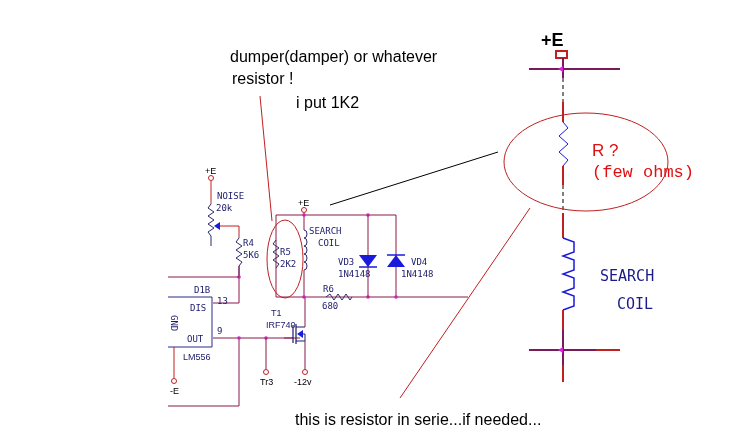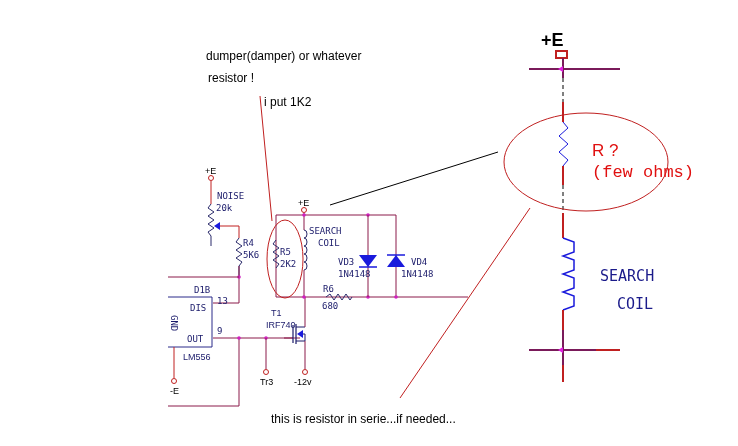--- a/index.html
+++ b/index.html
@@ -1,19 +1,19 @@
 <!DOCTYPE html>
 <html><head>
 <meta charset="utf-8">
 <style>
   html, body { margin: 0; padding: 0; background: #ffffff; }
   body { width: 738px; height: 446px; position: relative; overflow: hidden; font-family: "Liberation Sans", sans-serif; }
   svg { position: absolute; left: 0; top: 0; }
   .ann { position: absolute; font-family: "Liberation Sans", sans-serif; color: #000; white-space: nowrap; }
-  .ann-big { font-size: 12px; line-height: 21px; }
+  .ann-big { font-size: 16px; line-height: 21px; margin-left: 24px; }
   .ann-red { color: #e01010; font-size: 17px; line-height: 20px; }
   .lbl { font-family: "DejaVu Sans Mono", monospace; font-size: 9px; fill: #1a1a6a; }
   .lbl-sm { font-family: "Liberation Sans", sans-serif; font-size: 9px; fill: #1a1a6a; }
   .coil-lbl { font-family: "DejaVu Sans Mono", monospace; font-size: 15px; fill: #1a1a8a; }
   .pwr { font-family: "Liberation Sans", sans-serif; font-size: 9px; fill: #000; }
   .pwr-big { font-family: "Liberation Sans", sans-serif; font-size: 18px; font-weight: bold; fill: #000; }
 </style>
 </head>
 <body>
 
@@ -150,16 +150,16 @@
     <line x1="596" y1="350" x2="620" y2="350" stroke="#c02020" stroke-width="2"></line>
     <polygon points="558,350 563,347 563,353" fill="#e020e0"></polygon>
     <text class="coil-lbl" x="600" y="281">SEARCH</text>
     <text class="coil-lbl" x="617" y="309">COIL</text>
     <ellipse cx="586" cy="162" rx="82" ry="49" fill="none" stroke="#c02020" stroke-width="1"></ellipse>
   </g>
 </svg>
 
 <div class="ann ann-big" style="left:206px; top:46px;">dumper(damper) or whatever</div>
 <div class="ann ann-big" style="left:208px; top:68px;">resistor !</div>
-<div class="ann ann-big" style="left:264px; top:92px;text-align:right;">i put 1K2</div>
+<div class="ann ann-big" style="left:272px; top:92px;text-align:right;">i put 1K2</div>
 <div class="ann ann-red" style="left:592px; top:141px;">R ?</div>
 <div class="ann ann-red" style="left:592px; top:163px;font-family:Liberation Mono, monospace;">(few ohms)</div>
 <div class="ann ann-big" style="left:271px; top:409px;">this is resistor in serie...if needed...</div>
 
 </body></html>

